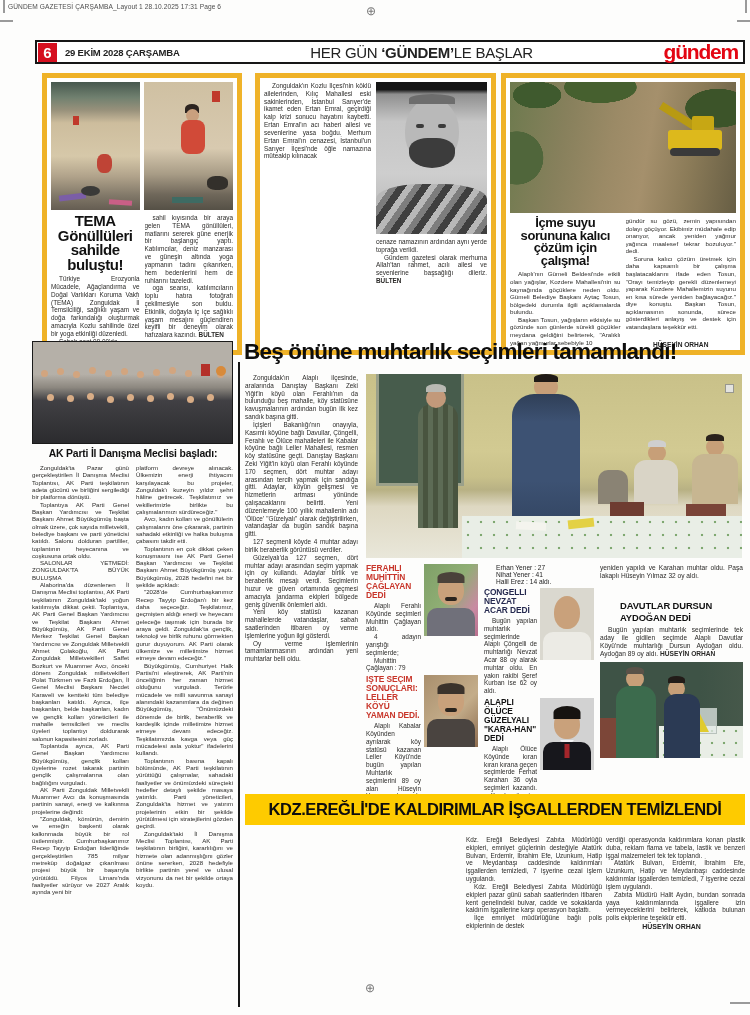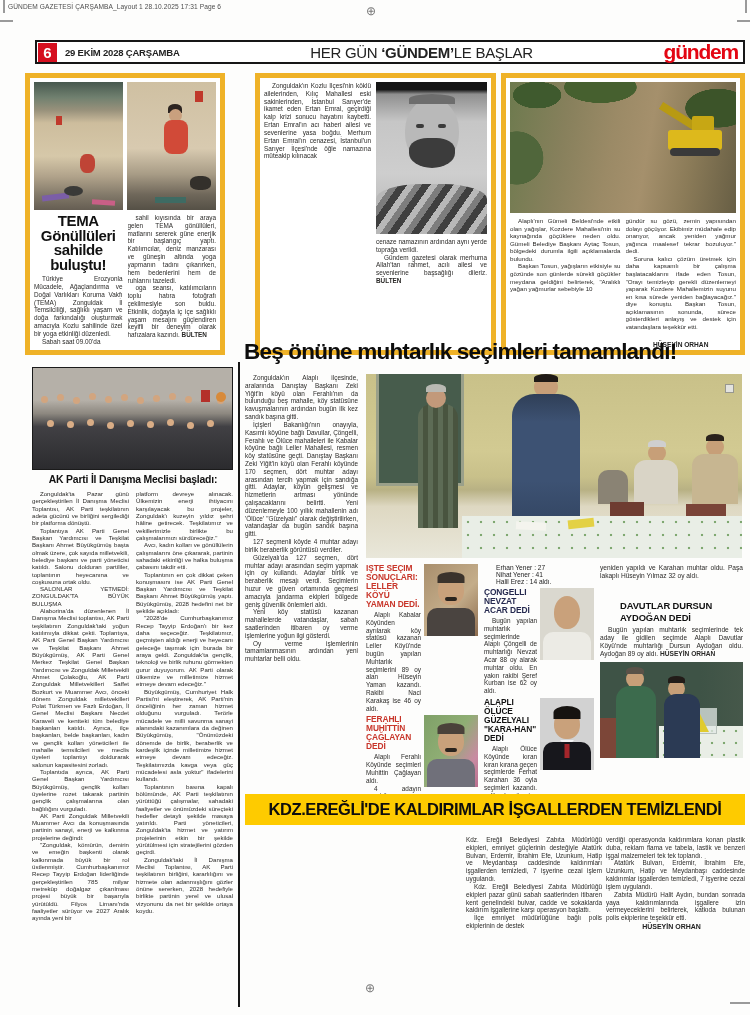--- a/index.html
+++ b/index.html
@@ -45,21 +45,21 @@
 <div class="abs cropline" style="left:745px;top:0;width:2px;height:13px"></div>
 <div class="abs cropline" style="left:730px;top:1002px;width:20px;height:2px"></div>
 
 <div class="abs" style="left:35px;top:40px;width:710px;height:24px;border:2px solid #161616;background:#fff;display:flex;align-items:center">
   <div style="width:19px;height:19px;margin-left:1px;background:#d50f1f;color:#fff;font-weight:bold;font-size:15px;display:flex;align-items:center;justify-content:center">6</div>
   <div style="margin-left:8px;font-size:9.5px;font-weight:bold;letter-spacing:-.2px">29 EKİM 2028 ÇARŞAMBA</div>
   <div style="flex:1;text-align:center;font-size:15px;letter-spacing:-.3px"><span>HER GÜN </span><b>‘GÜNDEM’</b><span>LE BAŞLAR</span></div>
   <div style="padding-right:5px;font-size:21px;font-weight:bold;color:#e30613;letter-spacing:-1.2px">gündem</div>
 </div>
 
-<div class="abs ybox" style="left:25px;top:73px;width:200px;height:282px">
+<div class="abs ybox" style="left:42px;top:73px;width:200px;height:282px">
   <div class="row" style="gap:4px">
     <div class="ph" style="width:97px;height:128px;background:linear-gradient(180deg,#47584e 0%,#70806f 12%,#98917b 22%,#cdbd9d 32%,#d6c8a9 58%,#b0a28a 74%,#837a6a 88%,#655d52 100%)">
       <div style="left:22px;top:34px;width:6px;height:9px;background:#c0392b"></div>
       <div style="left:46px;top:72px;width:15px;height:19px;background:#bf4436;border-radius:40%"></div>
       <div style="left:8px;bottom:10px;width:27px;height:6px;background:#7b5ea7;transform:rotate(-7deg)"></div>
       <div style="right:8px;bottom:5px;width:23px;height:5px;background:#c95f86;transform:rotate(4deg)"></div>
       <div style="left:30px;bottom:14px;width:19px;height:10px;background:#3a3a38;border-radius:50%"></div>
     </div>
     <div class="ph" style="width:97px;height:128px;background:linear-gradient(180deg,#cfc0a2 0%,#d8cab0 52%,#a89c86 72%,#6f675a 88%,#555046 100%)">
       <div style="right:13px;top:9px;width:8px;height:11px;background:#c0392b"></div>
@@ -111,36 +111,37 @@
 
 <div class="abs ybox" style="left:501px;top:73px;width:244px;height:282px">
   <div class="ph" style="width:100%;height:131px;background:radial-gradient(40px 22px at 12% 10%,#3f5a2e 60%,transparent 61%),radial-gradient(60px 26px at 40% 4%,#46602f 60%,transparent 61%),radial-gradient(54px 32px at 92% 20%,#3c5429 60%,transparent 61%),radial-gradient(44px 44px at 3% 58%,#50663b 60%,transparent 61%),linear-gradient(100deg,#6d7a4e 0%,#87805c 25%,#9b8a66 45%,#a5906c 60%,#8b7b58 78%,#675e44 100%)">
     <div style="right:38px;top:30px;width:40px;height:8px;background:#b89a12;transform:rotate(32deg)"></div>
     <div style="right:22px;top:34px;width:22px;height:17px;background:#c7a714;border-radius:2px"></div>
     <div style="right:14px;top:48px;width:54px;height:20px;background:#ddb91c;border-radius:3px"></div>
     <div style="right:16px;top:66px;width:50px;height:8px;background:#3a3a3a;border-radius:4px"></div>
   </div>
   <div class="row" style="margin-top:4px">
     <div style="width:111px">
+      <div class="hl" style="font-size:13px;margin-bottom:3px">İçme suyu sorununa kalıcı çözüm için çalışma!</div>
       <div class="bt" style="font-size:6.2px">
           <p>Alaplı'nın Gümeli Beldesi'nde etkili olan yağışlar, Kozdere Mahallesi'nin su kaynağında göçüklere neden oldu. Gümeli Belediye Başkanı Aytaç Tosun, bölgedeki durumla ilgili açıklamalarda bulundu.</p>
           <p>Başkan Tosun, yağışların etkisiyle su gözünde son günlerde sürekli göçükler meydana geldiğini belirterek, "Aralıklı yağan yağmurlar sebebiyle 10</p>
         </div>
     </div>
     <div style="width:111px">
       <div class="bt cont" style="font-size:6.2px;height:124px">
           <p>gündür su gözü, zemin yapısından dolayı göçüyor. Ekibimiz müdahale edip onarıyor, ancak yeniden yağmur yağınca maalesef tekrar bozuluyor." dedi.</p>
           <p>Soruna kalıcı çözüm üretmek için daha kapsamlı bir çalışma başlatacaklarını ifade eden Tosun, "Orayı temizleyip gerekli düzenlemeyi yaparak Kozdere Mahallemizin suyunu en kısa sürede yeniden bağlayacağız." diye konuştu. Başkan Tosun, açıklamasının sonunda, sürece gösterdikleri anlayış ve destek için vatandaşlara teşekkür etti.</p>
         </div>
       <div class="byline" style="font-size:6.6px">HÜSEYİN ORHAN</div>
     </div>
   </div>
 </div>
 
-<div class="abs" style="left:30px;top:365px;width:206px;height:651px;padding:2px">
+<div class="abs" style="left:30px;top:339px;width:206px;height:651px;padding:2px">
   <div class="ph" style="width:201px;height:103px;border:1px solid #1a1a1a;background:linear-gradient(180deg,#b5b0a8 0%,#b5b0a8 32%,#8d8880 45%,#414044 58%,#2b2b2e 100%)">
     <div style="left:8px;top:28px;width:7px;height:7px;border-radius:50%;background:#d2a57f;box-shadow:16px -2px 0 #d2a57f,32px 1px 0 #d2a57f,48px -3px 0 #d2a57f,64px 0 0 #d2a57f,80px -2px 0 #d2a57f,96px 1px 0 #d2a57f,112px -1px 0 #d2a57f,128px -3px 0 #d2a57f,144px 0 0 #d2a57f,160px -2px 0 #d2a57f,176px 1px 0 #d2a57f"></div>
     <div style="left:14px;top:52px;width:7px;height:7px;border-radius:50%;background:#d9ad86;box-shadow:20px 1px 0 #d9ad86,40px -1px 0 #d9ad86,60px 2px 0 #d9ad86,80px 0 0 #d9ad86,100px 1px 0 #d9ad86,120px -1px 0 #d9ad86,140px 2px 0 #d9ad86,160px 0 0 #d9ad86"></div>
     <div style="right:6px;top:24px;width:10px;height:10px;border-radius:50%;background:#d88a3a"></div>
     <div style="right:22px;top:22px;width:9px;height:12px;background:#b4302a"></div>
   </div>
   <div class="hl" style="font-size:10.4px;margin-top:5px;letter-spacing:-.2px">AK Parti İl Danışma Meclisi başladı:</div>
   <div class="row" style="margin-top:5px;gap:7px">
     <div class="bt-s" style="width:97px;height:470px">
         <p>Zonguldak'ta Pazar günü gerçekleştirilen İl Danışma Meclisi Toplantısı, AK Parti teşkilatının adeta gücünü ve birliğini sergilediği bir platforma dönüştü.</p>
@@ -194,43 +195,43 @@
   <div style="left:244px;top:128px;width:34px;height:40px;background:#6e3c31"></div>
   <div style="left:320px;top:130px;width:40px;height:40px;background:#7a4438"></div>
   <div style="left:96px;bottom:0;width:280px;height:42px;background:radial-gradient(circle at 6px 6px,#7fa871 1.2px,transparent 1.6px) 0 0/13px 13px,#e9eee6"></div>
   <div style="left:150px;bottom:28px;width:30px;height:8px;background:#f4f4ee;transform:rotate(3deg)"></div>
   <div style="left:202px;bottom:30px;width:26px;height:9px;background:#e3d145;transform:rotate(-6deg)"></div>
   <div style="right:8px;top:10px;width:9px;height:9px;background:#e3e3df;border:1px solid #97978f"></div>
 </div>
 
 <div class="abs" style="left:366px;top:564px;width:112px;height:320px;overflow:hidden">
   <div class="sec">
+    <div class="pt fr" style="background:linear-gradient(125deg,#7fa068 0%,#8fae74 45%,#c98aa2 78%,#b96f8e 100%)">
+      <div class="hd"></div>
+        <div class="hr" style="background:#4a423a"></div>
+        <div class="msh"></div>
+        <div class="bd" style="background:#70707a"></div>
+    </div>
+    <div class="rh red">FERAHLI MUHİTTİN ÇAĞLAYAN DEDİ</div>
+    <div class="bt" style="margin-top:2px">
+        <p>Alaplı Ferahlı Köyünde seçimleri Muhittin Çağlayan aldı.</p>
+        <p>4 adayın yarıştığı seçimlerde;</p>
+        <p>Muhittin Çağlayan : 79</p>
+      </div>
+  </div>
+  <div class="sec">
     <div class="pt fr" style="background:linear-gradient(135deg,#a98f6d 0%,#c4ad8a 55%,#8c6b4e 100%)">
       <div class="hd"></div>
         <div class="hr" style="background:#3b332c"></div>
         <div class="msh"></div>
         <div class="bd" style="background:#4a4440"></div>
     </div>
     <div class="rh red">İŞTE SEÇİM SONUÇLARI: LELLER KÖYÜ YAMAN DEDİ.</div>
     <div class="bt" style="margin-top:2px">
         <p>Alaplı Kabalar Köyünden ayrılarak köy statüsü kazanan Leller Köyü'nde bugün yapılan Muhtarlık seçimlerini 89 oy alan Hüseyin Yaman kazandı. Rakibi Naci Karakaş ise 46 oy aldı.</p>
-      </div>
-  </div>
-  <div class="sec">
-    <div class="pt fr" style="background:linear-gradient(125deg,#7fa068 0%,#8fae74 45%,#c98aa2 78%,#b96f8e 100%)">
-      <div class="hd"></div>
-        <div class="hr" style="background:#4a423a"></div>
-        <div class="msh"></div>
-        <div class="bd" style="background:#70707a"></div>
-    </div>
-    <div class="rh red">FERAHLI MUHİTTİN ÇAĞLAYAN DEDİ</div>
-    <div class="bt" style="margin-top:2px">
-        <p>Alaplı Ferahlı Köyünde seçimleri Muhittin Çağlayan aldı.</p>
-        <p>4 adayın yarıştığı seçimlerde;</p>
-        <p>Muhittin Çağlayan : 79</p>
       </div>
   </div>
 </div>
 
 <div class="abs" style="left:484px;top:564px;width:110px;height:320px;overflow:hidden">
   <div class="lines" style="margin-bottom:3px">
       <p>Erhan Yener : 27</p>
       <p>Nihat Yener : 41</p>
       <p>Halil Erez : 14 aldı.</p>
     </div>

